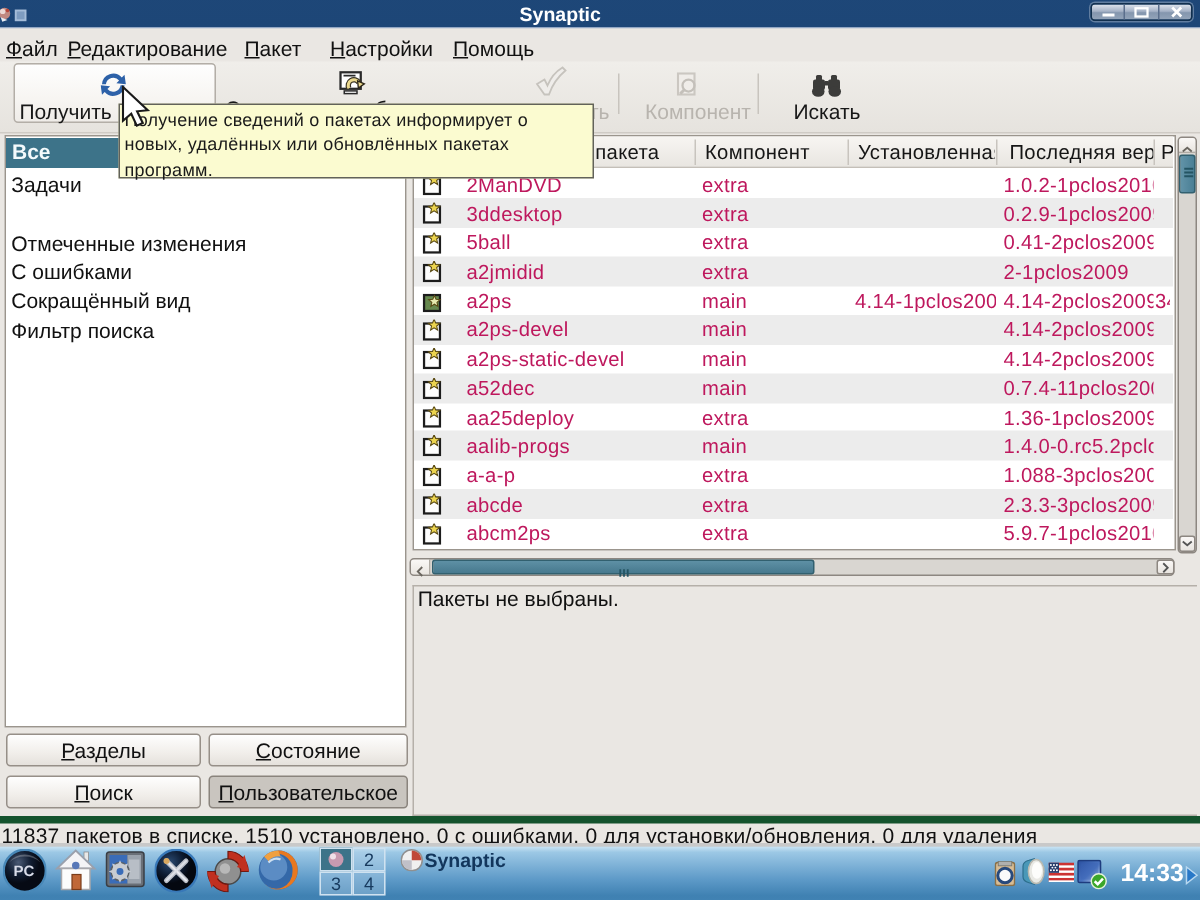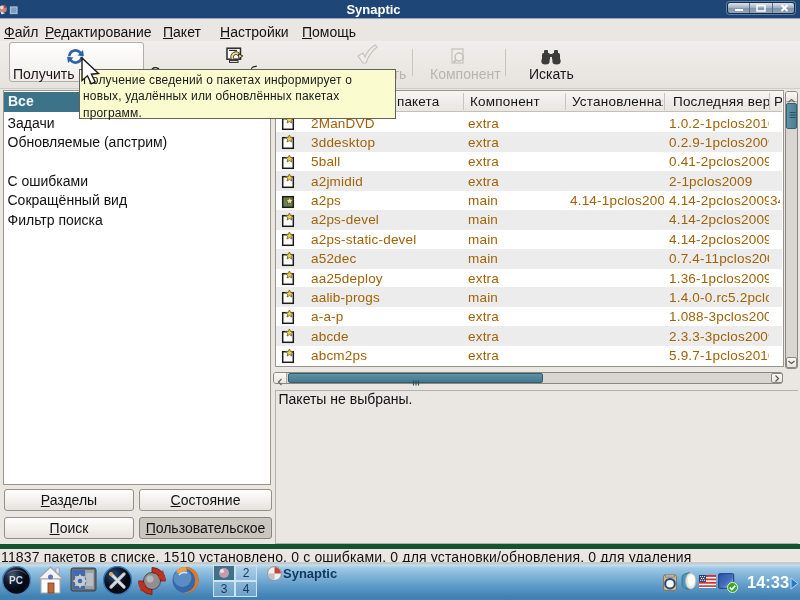--- a/index.html
+++ b/index.html
@@ -27,21 +27,21 @@
 .litem { position:absolute; left:3.5px; font-size:14px; color:#111; white-space:nowrap; }
 #sel-vse { position:absolute; left:0px; top:1px; width:266px; height:20px; background:#3d7389; color:#f4fafc; font-weight:bold; font-size:14px; padding:1px 0 0 4px; }
 .lbtn { position:absolute; height:22px; background:linear-gradient(#fefefe,#f1eeea 60%,#e5e1dc); border:1px solid #968f88; border-radius:3px; font-size:14px; color:#111; text-align:center; padding-top:2px; }
 .lbtn.pressed { background:#c9c5bf; border:1px solid #8a847d; }
 .lbtn u { text-decoration:underline; }
 
 #tablewrap { left:275px; top:90px; width:509px; height:277px; background:#fff; border:1px solid #9b958d; }
 #thead { position:absolute; left:0; top:0; width:506px; height:21px; background:linear-gradient(#f7f5f2,#e9e6e1); border-bottom:1px solid #c4bfb8; }
 .th { position:absolute; top:3px; font-size:13.5px; color:#161616; white-space:nowrap; overflow:hidden; letter-spacing:0.2px; }
 .thsep { position:absolute; top:2px; height:17px; width:1px; background:#c8c4be; }
-.trow { position:absolute; left:0; width:506px; height:20px; font-size:13.5px; color:#a16207; letter-spacing:0.2px;padding-left:40px; }
+.trow { position:absolute; left:0; width:506px; height:20px; font-size:13.5px; color:#be185d; letter-spacing:0.2px;padding-left:40px; }
 .trow.alt { background:#ececec; }
 .cname { position:absolute; left:35px; top:2.5px; white-space:nowrap; }
 .ccomp { position:absolute; left:192px; top:2.5px; }
 .cinst { position:absolute; left:294px; top:2.5px; width:94px; overflow:hidden; white-space:nowrap; }
 .clast { position:absolute; left:393px; top:2.5px; width:100px; overflow:hidden; white-space:nowrap; }
 .csize { position:absolute; left:494px; top:2.5px; width:10px; overflow:hidden; white-space:nowrap; }
 .picon { position:absolute; left:5px; top:3px; }
 
 #vscroll { left:785px; top:91px; width:13px; height:278px; background:#d9d6d1; border:1px solid #8d8781; border-radius:3px; }
 #vthumb { position:absolute; left:0px; top:11px; width:11px; height:26px; background:linear-gradient(90deg,#6293a8,#4a7f95); border:1px solid #32606f; border-radius:2px; }
@@ -133,21 +133,21 @@
     <ellipse cx="4.5" cy="12" rx="4.2" ry="3.5" fill="#3c3c3a"></ellipse>
     <ellipse cx="15.5" cy="12" rx="4.2" ry="3.5" fill="#3c3c3a"></ellipse>
     <rect x="9" y="5" width="2" height="3" fill="#3c3c3a"></rect>
   </svg>
   <div class="tblabel" style="left:529px">Искать</div>
 </div>
 
 <div id="leftlist" class="abs">
   <div id="sel-vse">Все</div>
   <div class="litem" style="top:24px">Задачи</div>
-  <div class="litem" style="top:43px">Обновляемые (апстрим)</div>
+  <div class="litem" style="top:63px">Отмеченные изменения</div>
   <div class="litem" style="top:82px">С ошибками</div>
   <div class="litem" style="top:101px">Сокращённый вид</div>
   <div class="litem" style="top:121px">Фильтр поиска</div>
 </div>
 <div class="lbtn abs" style="left:4px; top:489px; width:130px"><u>Р</u>азделы</div>
 <div class="lbtn abs" style="left:139px; top:489px; width:133px"><u>С</u>остояние</div>
 <div class="lbtn abs" style="left:4px; top:517px; width:130px"><u>П</u>оиск</div>
 <div class="lbtn pressed abs" style="left:139px; top:517px; width:133px"><u>П</u>ользовательское</div>
 
 <div id="tablewrap" class="abs">

